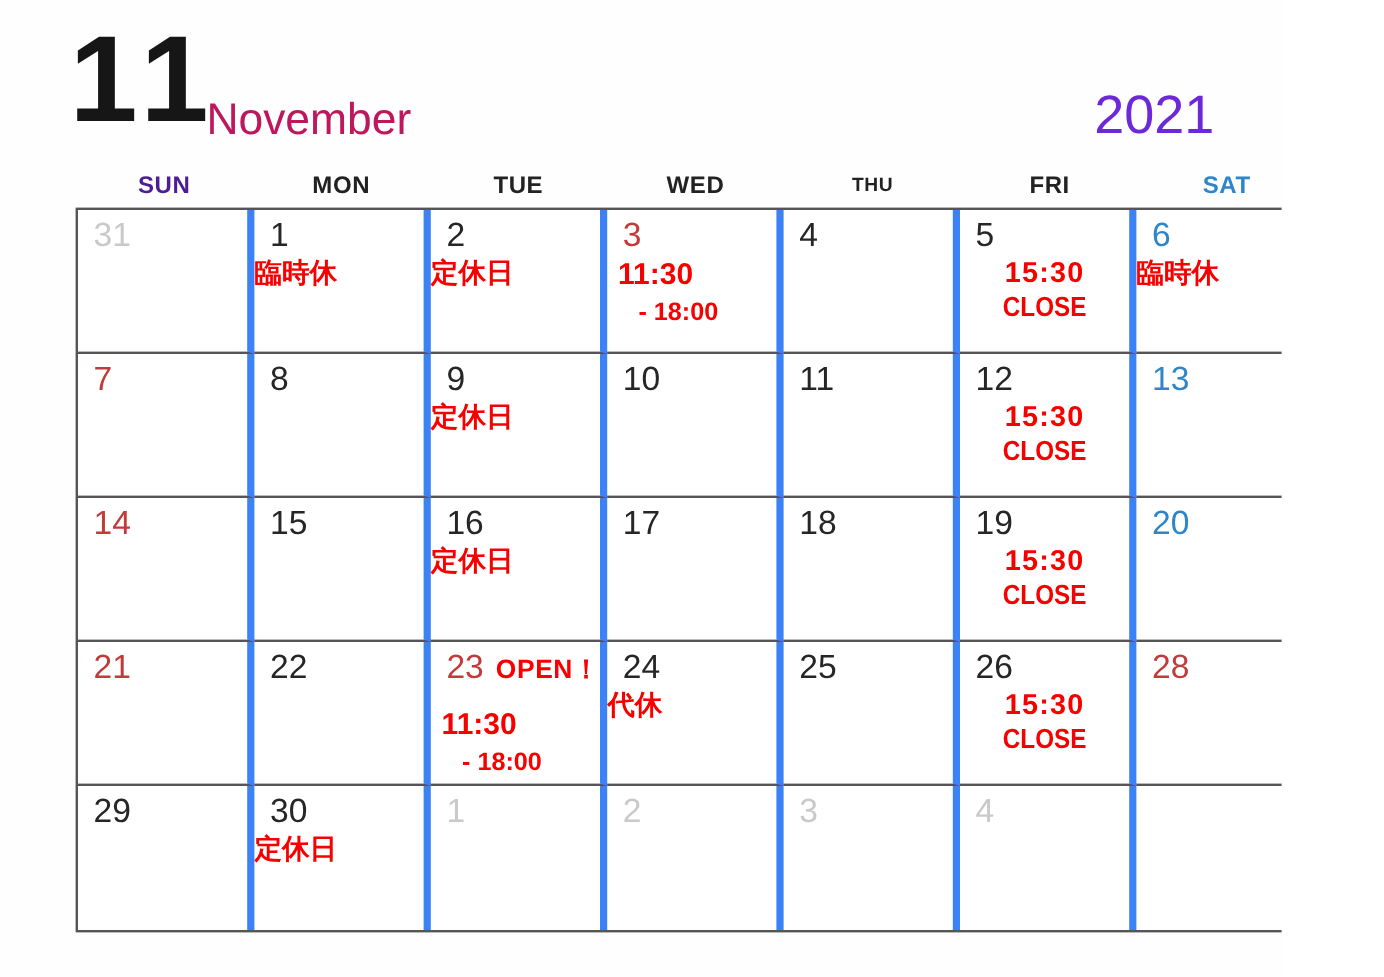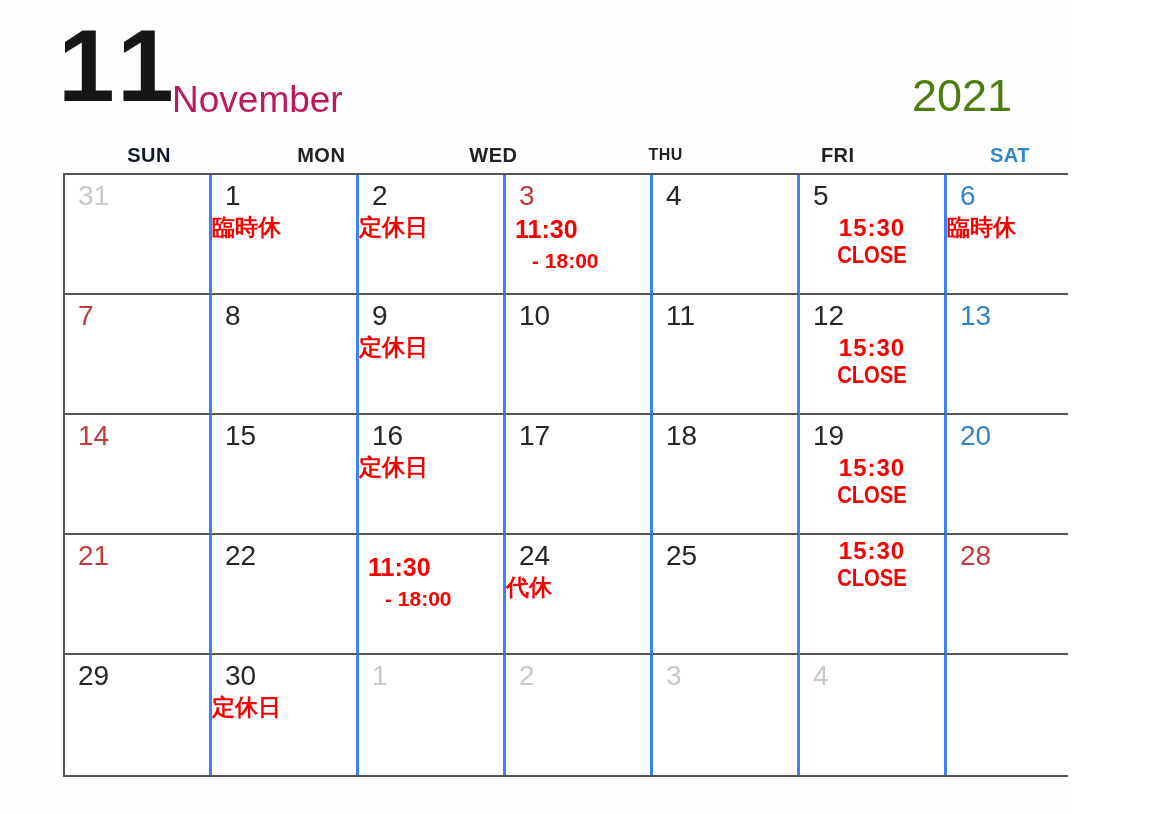--- a/index.html
+++ b/index.html
@@ -33,59 +33,59 @@
     font-size: 37px;
     font-weight: 500;
     color: #be185d;
   }
   #year {
     position: absolute;
     right: 56px;
     top: 70px;
     font-size: 45px;
     font-weight: 500;
-    color: #4d7c0f;
+    color: #6d28d9;
   }
   
   #weekday-row {
     position: absolute;
     left: 63px;
     top: 139px;
     width: 1033px;
     height: 32px;
     display: flex;
   }
   .weekday {
     flex: 1;
     text-align: center;
     font-size: 20px;
     font-weight: 600;
     color: #222222;
     letter-spacing: 0.5px;
     line-height: 32px;
   }
   .weekday.small { font-size: 16px; }
-  .weekday.sun { color: #0f172a; }
+  .weekday.sun { color: #4c1d95; }
   .weekday.sat { color: #2e86c9; }
   
   #calendar-grid {
     position: absolute;
     left: 63px;
     top: 173px;
     width: 1033px;
     height: 604px;
     display: grid;
     grid-template-columns: repeat(7, 1fr);
     grid-template-rows: repeat(5, 1fr);
     border: 2px solid #555555;
     box-sizing: border-box;
     background: #ffffff;
   }
   .cell {
-    border-right: 3px solid #3b82f6;
+    border-right: 6px solid #3b82f6;
     border-bottom: 2px solid #555555;
     box-sizing: border-box;
     overflow: hidden;
   }
   .cell:nth-child(7n) { border-right: none; }
   .cell:nth-child(n+29) { border-bottom: none; }
   .day-row {
     display: flex;
     align-items: baseline;
     padding: 5px 0 0 13px;
@@ -152,20 +152,21 @@
 
 <div id="canvas">
 
   <div id="month-number">11</div>
   <div id="month-name">November</div>
   <div id="year">2021</div>
 
   <div id="weekday-row">
     <div class="weekday sun">SUN</div>
     <div class="weekday">MON</div>
+    <div class="weekday">TUE</div>
     <div class="weekday">WED</div>
     <div class="weekday small">THU</div>
     <div class="weekday">FRI</div>
     <div class="weekday sat">SAT</div>
   </div>
 
   <div id="calendar-grid">
       <div class="cell">
         <div class="day-row">
           <span class="day-num adjacent">31</span>
@@ -306,39 +307,46 @@
         <div class="day-row">
           <span class="day-num sun">21</span>
         </div>
       </div>
       <div class="cell">
         <div class="day-row">
           <span class="day-num normal">22</span>
         </div>
       </div>
       <div class="cell">
+        <div class="day-row">
+          <span class="day-num holiday">23</span>
+          <span class="inline-note">OPEN！</span>
+        </div>
         <div class="notes gap">
           <div class="note-time1">11:30</div>
           <div class="note-time2">- 18:00</div>
         </div>
       </div>
       <div class="cell">
         <div class="day-row">
           <span class="day-num normal">24</span>
         </div>
         <div class="notes">
           <div class="note-kanji">代休</div>
         </div>
       </div>
       <div class="cell">
         <div class="day-row">
           <span class="day-num normal">25</span>
         </div>
       </div>
       <div class="cell">
+        <div class="day-row">
+          <span class="day-num normal">26</span>
+        </div>
         <div class="notes">
           <div class="note-close-time">15:30</div>
           <div class="note-close-label">CLOSE</div>
         </div>
       </div>
       <div class="cell">
         <div class="day-row">
           <span class="day-num sun">28</span>
         </div>
       </div>

